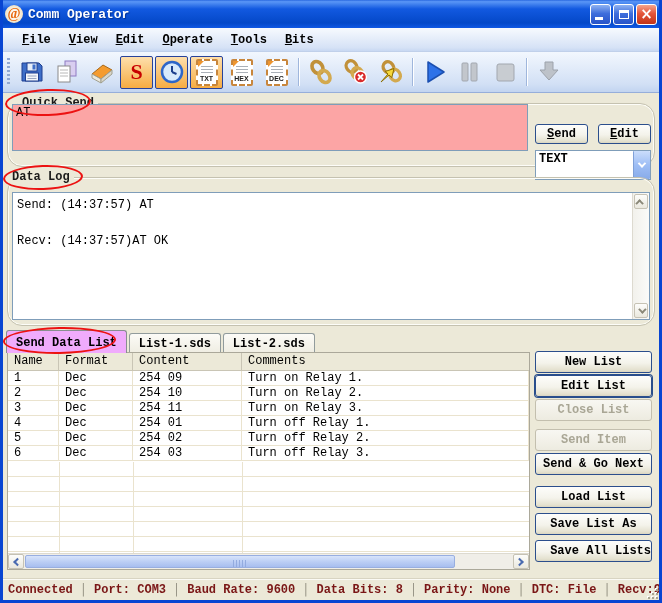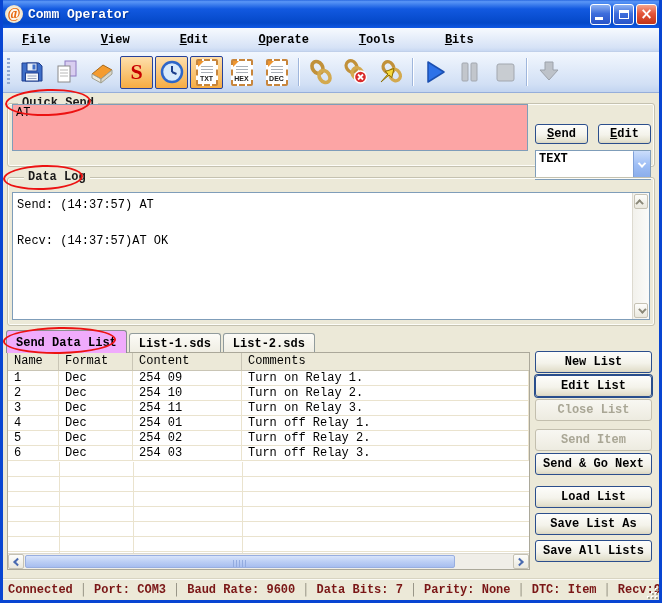--- a/index.html
+++ b/index.html
@@ -21,21 +21,21 @@
   .win-btn { width:21px; height:21px; border:1px solid #fff; border-radius:3px;
     display:flex; align-items:center; justify-content:center; position:relative;
     background:linear-gradient(180deg,#8EB2F2,#3E6EDC 45%,#2854C8); }
   .win-btn.close { background:linear-gradient(180deg,#F6A58C,#E4553A 45%,#C23418); }
   .glyph-min { position:absolute; left:4px; bottom:4px; width:8px; height:3px; background:#fff; }
   .glyph-max { width:10px; height:9px; border:1px solid #fff; border-top:3px solid #fff; }
   .glyph-close { color:#fff; font:700 15px/15px "DejaVu Sans",sans-serif; }
   
   .menubar { position:absolute; left:0; right:0; top:28px; height:24px;
     background:linear-gradient(180deg,#F7FAFE,#D6E2F6 85%,#C8D8F2);
-    display:flex; align-items:center; padding-left:10px; border-bottom:1px solid #C0D0EA;gap:32px; }
+    display:flex; align-items:center; padding-left:10px; border-bottom:1px solid #C0D0EA; }
   .menu-item { display:inline-block; padding:2px 9px; font:700 12px "Liberation Mono",monospace; color:#000; }
   .menu-item::first-letter { text-decoration:underline; }
   
   .toolbar { position:absolute; left:0; right:0; top:52px; height:41px;
     background:linear-gradient(180deg,#F2F7FE,#D2E0F5 80%,#C2D4F0);
     display:flex; align-items:center; padding-left:3px; border-bottom:1px solid #96AEDA; }
   .tb-grip { width:3px; height:28px; margin:0 4px 0 1px;
     background:repeating-linear-gradient(180deg,#90A8D2 0 2px,transparent 2px 4px); }
   .tb-btn { width:33px; height:33px; display:flex; align-items:center; justify-content:center;
     position:relative; margin:0 1px; border:1px solid transparent; border-radius:2px; }
@@ -43,21 +43,21 @@
   .tb-sep { width:1px; height:28px; background:#9FB6DC; margin:0 4px; box-shadow:1px 0 0 #fff; }
   .s-letter { color:#C80000; font:700 22px/22px "Liberation Serif",serif; }
   .doc { width:22px; height:27px; background:#fff; border:2px dashed #C8863C; border-radius:2px; position:relative; }
   .doc::before { content:""; position:absolute; left:0; top:0; border-top:6px solid #EE9530; border-right:6px solid transparent; }
   .doc::after { content:""; position:absolute; left:3px; right:3px; top:5px; height:9px;
     background:repeating-linear-gradient(180deg,#AAB0B8 0 1px,transparent 1px 3px); }
   .doc .doc-label { position:absolute; left:0; right:0; bottom:1px; text-align:center;
     font:700 7px/8px "Liberation Sans",sans-serif; color:#222; }
   
   .client { position:absolute; left:0; right:0; top:93px; height:485px; background:#ECE9D8; }
-  .groupbox { position:absolute; border:1px solid #C5C2B0; border-radius:3px; box-shadow:inset 0 0 0 1px #FDFDF8; }
+  .groupbox { position:absolute; border:1px solid #C5C2B0; border-radius:15px; box-shadow:inset 0 0 0 1px #FDFDF8; }
   .group-label { position:absolute; top:-8px; left:10px; background:#ECE9D8; padding:0 4px;
     font:700 12px "Liberation Mono",monospace; color:#1a1a1a; }
   
   .qs-text { position:absolute; left:4px; top:0; width:516px; height:47px; border:1px solid #7F9DB9;
     background:#fca5a5; resize:none; font:400 12px/15px "Liberation Mono",monospace; padding:1px 3px; outline:none; }
   .xpbtn { border:1px solid #2B4E8C; border-radius:3px; color:#000; text-align:center;
     background:linear-gradient(180deg,#FDFDFB 0%,#F4F3EB 55%,#E4E1CF 90%,#D9D5C1 100%);
     font:700 12px "Liberation Mono",monospace; display:flex; align-items:center; justify-content:center; }
   .xpbtn span { display:block; }
   .xpbtn.u span::first-letter { text-decoration:underline; }
@@ -278,21 +278,21 @@
       </button>
       <div class="combo">
         <span class="combo-value">TEXT</span>
         <span class="combo-arrow">
             <i class="chev"></i>
           </span>
       </div>
     </div>
 
     <div class="groupbox" style="left:4px; top:84px; width:648px; height:149px;">
-      <span class="group-label" style="left:16px;">Data Log</span>
+      <span class="group-label" style="left:0;">Data Log</span>
       <div class="logbox">Send: (14:37:57) AT
 
 Recv: (14:37:57)AT OK</div>
       <div class="vscroll">
         <div class="scroll-btn sb-up">
             <i class="chev-up"></i>
           </div>
         <div class="scroll-btn sb-down">
             <i class="chev-down"></i>
           </div>
@@ -384,38 +384,38 @@
       </button>
     <button class="xpbtn side-btn disabled" style="top:336px;">
         <span>Send Item</span>
       </button>
     <button class="xpbtn side-btn" style="top:393px;">
         <span>Load List</span>
       </button>
     <button class="xpbtn side-btn" style="top:420px;">
         <span>Save List As</span>
       </button>
-    <button class="xpbtn side-btn" style="top:447px;">
+    <button class="xpbtn side-btn" style="top:447px;justify-content:flex-end;">
         <span>Save All Lists</span>
       </button>
 
     <div class="annotation" style="left:2px; top:-4px; width:86px; height:27px; transform:rotate(-2deg);"></div>
     <div class="annotation" style="left:0px; top:72px; width:80px; height:25px; transform:rotate(-2deg);"></div>
     <div class="annotation" style="left:0px; top:234px; width:113px; height:27px; transform:rotate(-1deg);"></div>
   </div>
 
   <div class="statusbar">
     <div style="display:flex; align-items:center;">
 
     <span class="seg">Connected</span>
         <span class="seg">Port: COM3</span>
         <span class="seg">Baud Rate: 9600</span>
-        <span class="seg">Data Bits: 7</span>
+        <span class="seg">Data Bits: 8</span>
         <span class="seg">Parity: None</span>
-        <span class="seg">DTC: Item</span>
+        <span class="seg">DTC: File</span>
         <span class="seg">Recv:9/1</span>
       </div>
     <div class="resize-grip">
       <i style="right:0; bottom:0;"></i>
         <i style="right:4px; bottom:0;"></i>
         <i style="right:8px; bottom:0;"></i>
       <i style="right:0; bottom:4px;"></i>
         <i style="right:4px; bottom:4px;"></i>
       <i style="right:0; bottom:8px;"></i>
     </div>

